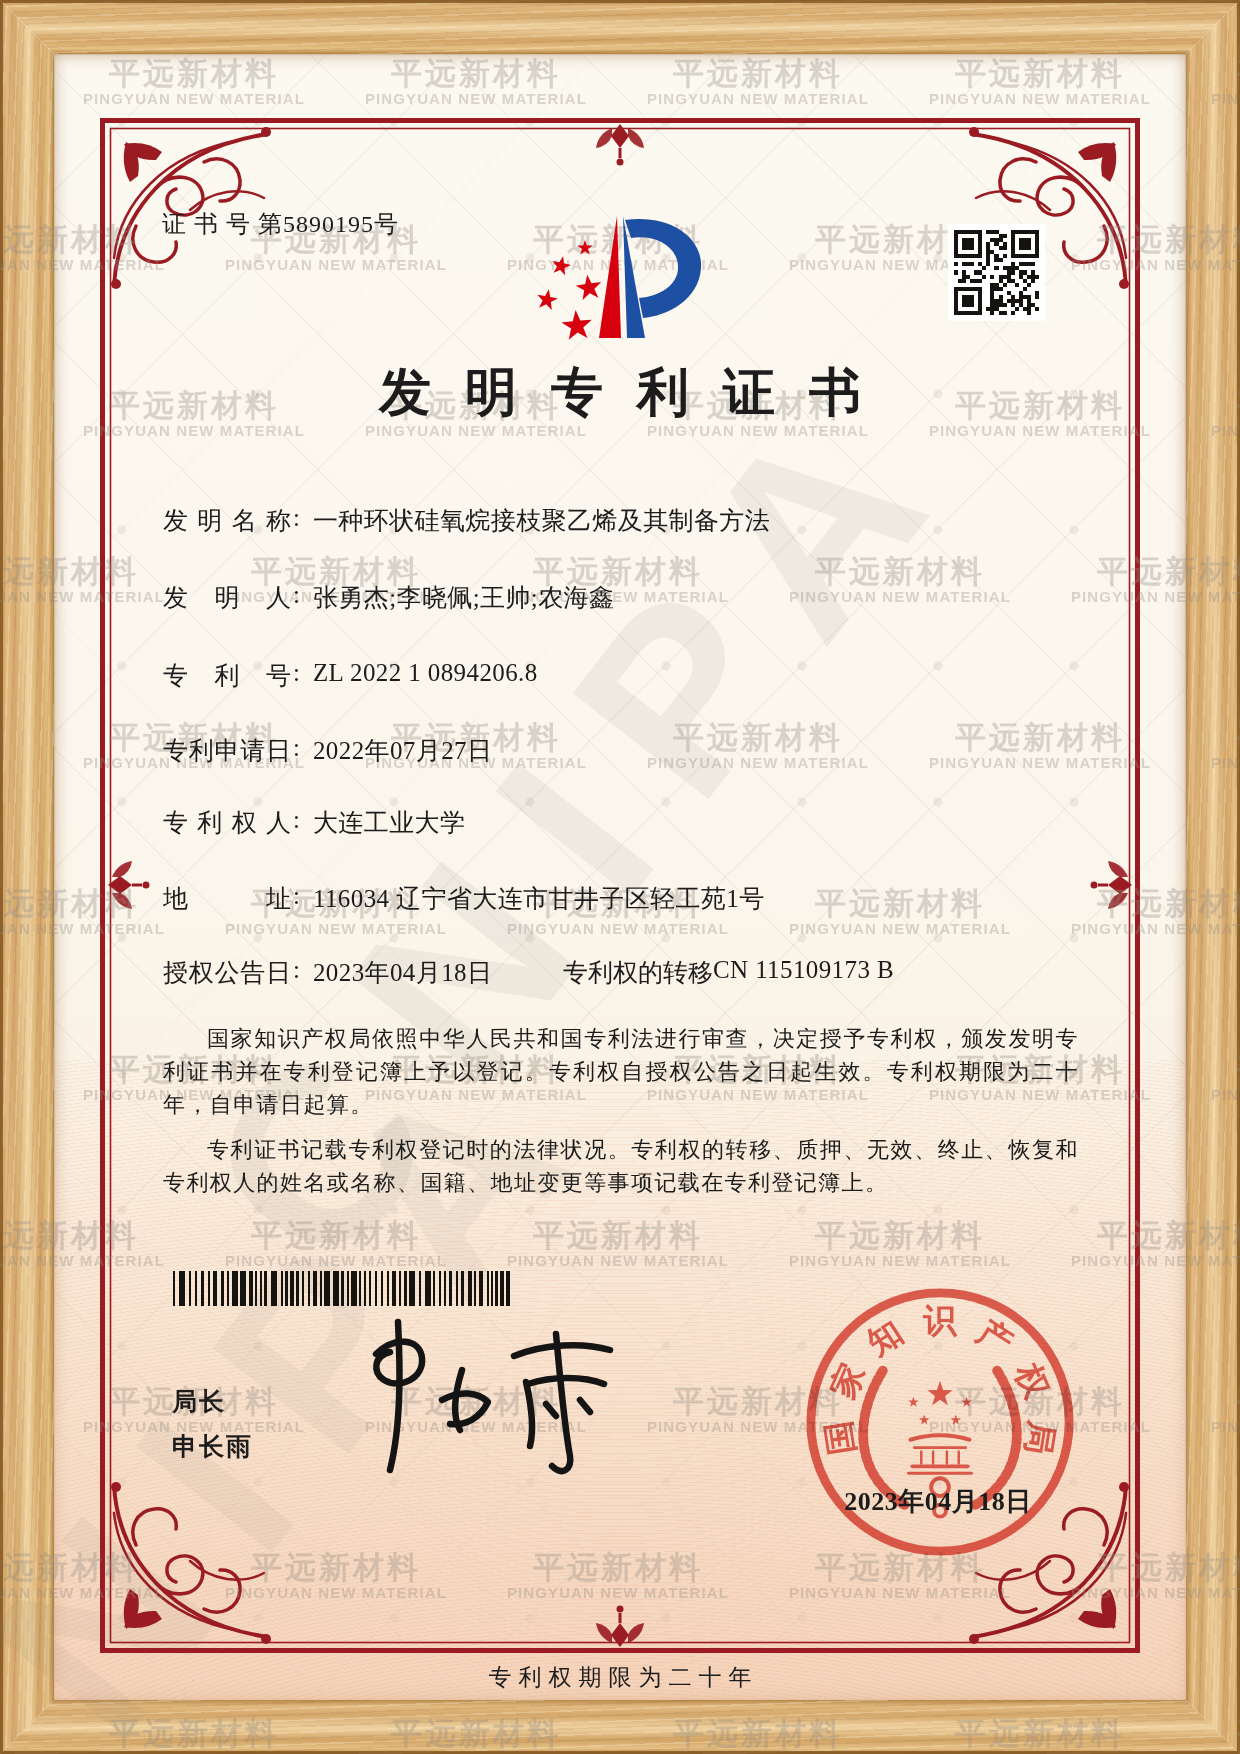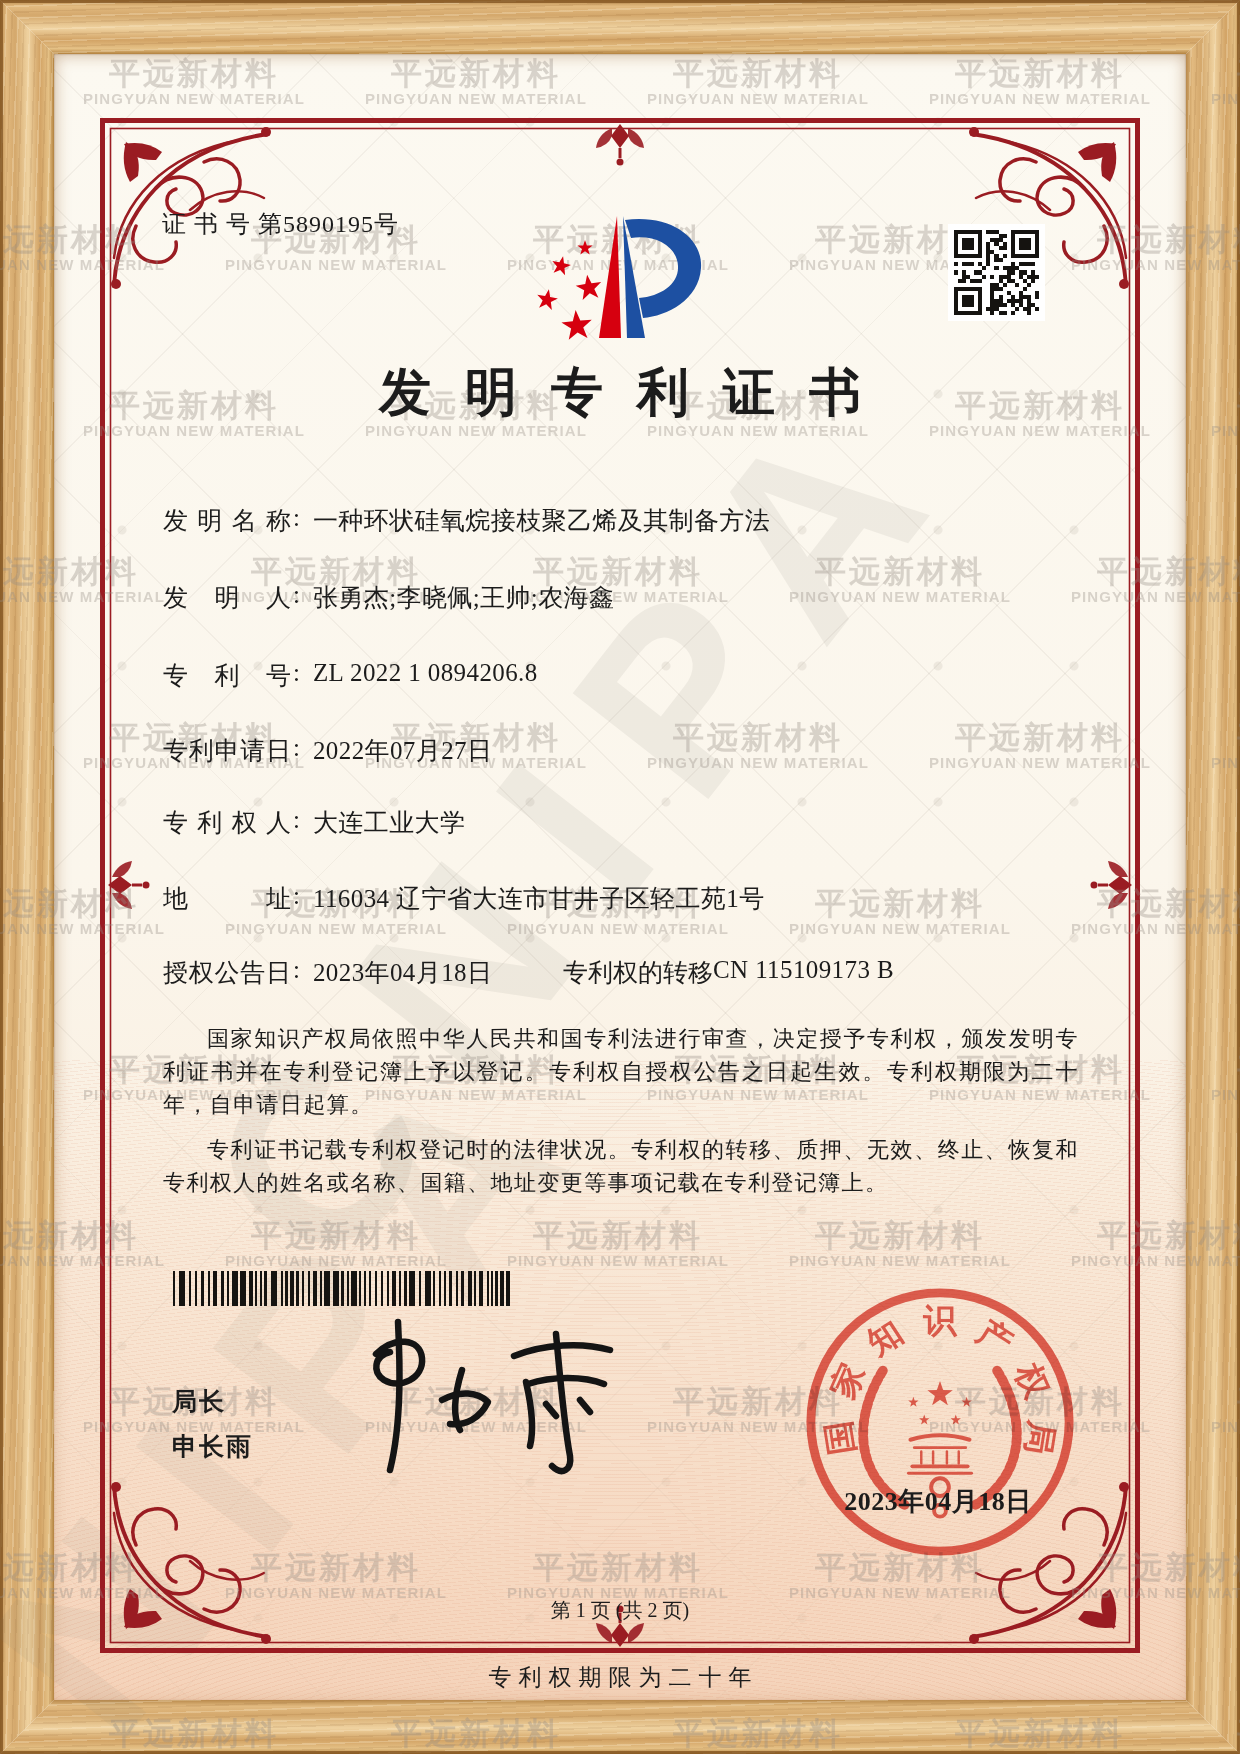--- a/index.html
+++ b/index.html
@@ -741,16 +741,15 @@
         <polygon points="0,-10 2.35,-3.24 9.51,-3.09 3.80,1.24 5.88,8.09 0,4 -5.88,8.09 -3.80,1.24 -9.51,-3.09 -2.35,-3.24" transform="translate(140,112) scale(1.35)"></polygon>
         <polygon points="0,-10 2.35,-3.24 9.51,-3.09 3.80,1.24 5.88,8.09 0,4 -5.88,8.09 -3.80,1.24 -9.51,-3.09 -2.35,-3.24" transform="translate(113,120) scale(0.55)"></polygon>
         <polygon points="0,-10 2.35,-3.24 9.51,-3.09 3.80,1.24 5.88,8.09 0,4 -5.88,8.09 -3.80,1.24 -9.51,-3.09 -2.35,-3.24" transform="translate(167,120) scale(0.55)"></polygon>
         <polygon points="0,-10 2.35,-3.24 9.51,-3.09 3.80,1.24 5.88,8.09 0,4 -5.88,8.09 -3.80,1.24 -9.51,-3.09 -2.35,-3.24" transform="translate(124,138) scale(0.55)"></polygon>
         <polygon points="0,-10 2.35,-3.24 9.51,-3.09 3.80,1.24 5.88,8.09 0,4 -5.88,8.09 -3.80,1.24 -9.51,-3.09 -2.35,-3.24" transform="translate(156,138) scale(0.55)"></polygon>
       </g>
     </g>
   </svg>
   <div id="seal-date" class="ct">2023年04月18日</div>
 
-  <div id="page-info" class="ct">第 1 页 (共 2 页)</div>
   <div id="footer-note" class="ct">专利权期限为二十年</div>
 
 </div>
 
 </body></html>

